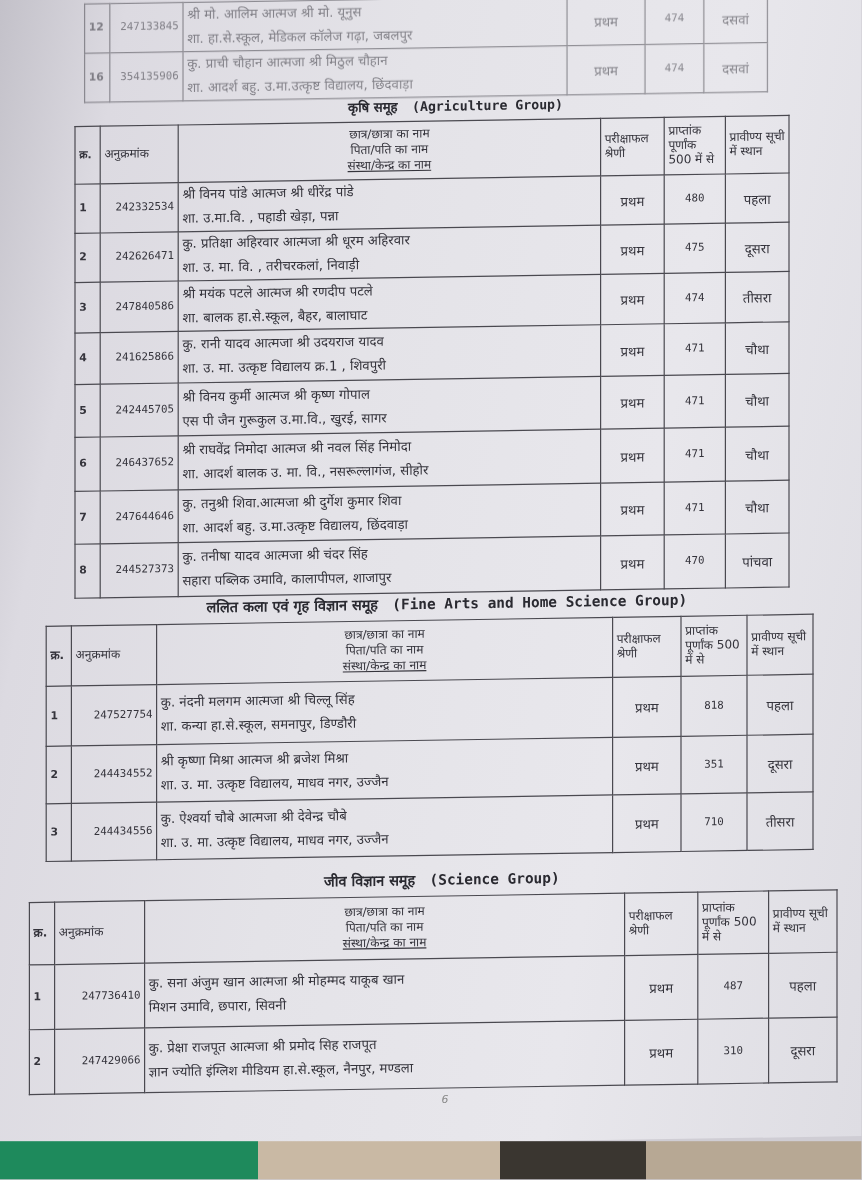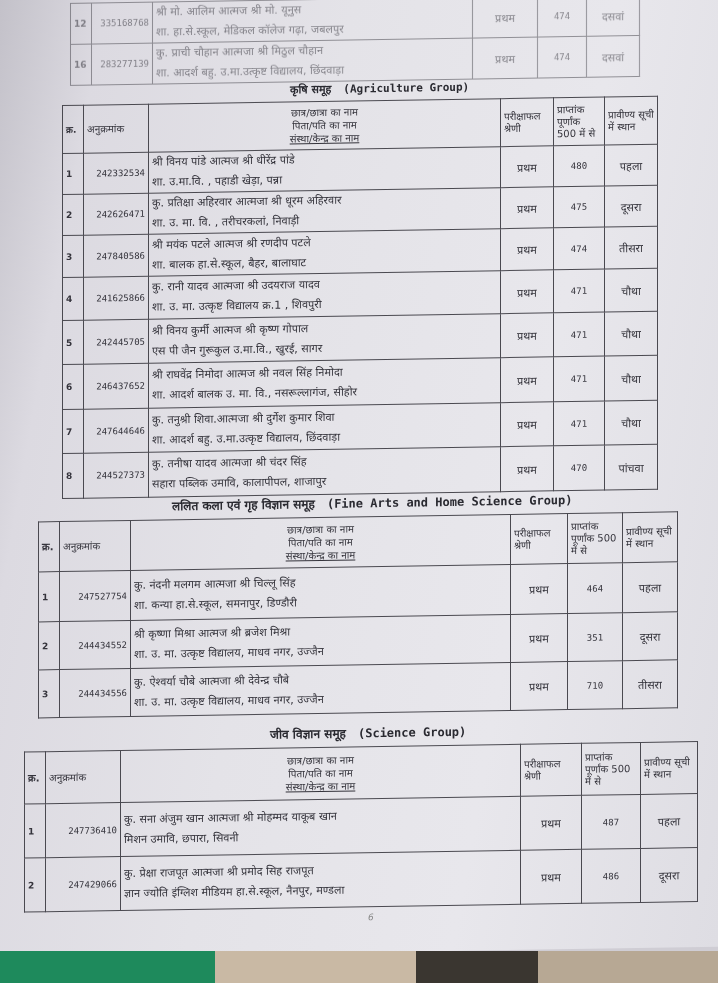--- a/index.html
+++ b/index.html
@@ -49,32 +49,32 @@
 </head>
 <body>
 
 <div class="under-page"></div>
 <div class="page">
 
   <table class="grid prev" style="left:70px; top:4px; width:570px;">
     <tbody>
         <tr style="height:38px;">
       <td class="c-sn">12</td>
-      <td class="c-roll">335168768</td>
+      <td class="c-roll">247133845</td>
       <td class="c-name">
             <span class="l1">श्री मो. आलिम आत्मज श्री मो. यूनुस</span>
             <span class="l2">शा. हा.से.स्कूल, मेडिकल कॉलेज गढ़ा, जबलपुर</span>
           </td>
       <td class="c-div" style="width:58px">प्रथम</td>
       <td class="c-marks" style="width:42px">474</td>
       <td class="c-rank" style="width:46px">दसवां</td>
     </tr>
     <tr style="height:40px;">
       <td class="c-sn">16</td>
-      <td class="c-roll">283277139</td>
+      <td class="c-roll">354135906</td>
       <td class="c-name">
             <span class="l1">कु. प्राची चौहान आत्मजा श्री मिठुल चौहान</span>
             <span class="l2">शा. आदर्श बहु. उ.मा.उत्कृष्ट विद्यालय, छिंदवाड़ा</span>
           </td>
       <td class="c-div">प्रथम</td>
       <td class="c-marks">474</td>
       <td class="c-rank">दसवां</td>
     </tr>
   </tbody>
     </table>
@@ -205,21 +205,21 @@
       <td class="c-rank" style="width:48px">प्रावीण्य सूची में स्थान</td>
     </tr>
     <tr style="height:50px;">
           <td class="c-sn">1</td>
           <td class="c-roll">247527754</td>
           <td class="c-name">
             <span class="l1">कु. नंदनी मलगम आत्मजा श्री चिल्लू सिंह</span>
             <span class="l2">शा. कन्या हा.से.स्कूल, समनापुर, डिण्डौरी</span>
           </td>
           <td class="c-div">प्रथम</td>
-          <td class="c-marks">464</td>
+          <td class="c-marks">818</td>
           <td class="c-rank">पहला</td>
         </tr>
     <tr style="height:48px;">
           <td class="c-sn">2</td>
           <td class="c-roll">244434552</td>
           <td class="c-name">
             <span class="l1">श्री कृष्णा मिश्रा आत्मज श्री ब्रजेश मिश्रा</span>
             <span class="l2">शा. उ. मा. उत्कृष्ट विद्यालय, माधव नगर, उज्जैन</span>
           </td>
           <td class="c-div">प्रथम</td>
@@ -269,21 +269,21 @@
           <td class="c-rank">पहला</td>
         </tr>
     <tr style="height:54px;">
           <td class="c-sn">2</td>
           <td class="c-roll">247429066</td>
           <td class="c-name">
             <span class="l1">कु. प्रेक्षा राजपूत आत्मजा श्री प्रमोद सिह राजपूत</span>
             <span class="l2">ज्ञान ज्योति इंग्लिश मीडियम हा.से.स्कूल, नैनपुर, मण्डला</span>
           </td>
           <td class="c-div">प्रथम</td>
-          <td class="c-marks">486</td>
+          <td class="c-marks">310</td>
           <td class="c-rank">दूसरा</td>
         </tr>
   </tbody>
     </table>
 
   <div class="page-no">6</div>
 </div>
 <div class="desk"></div>
 
 </body></html>

